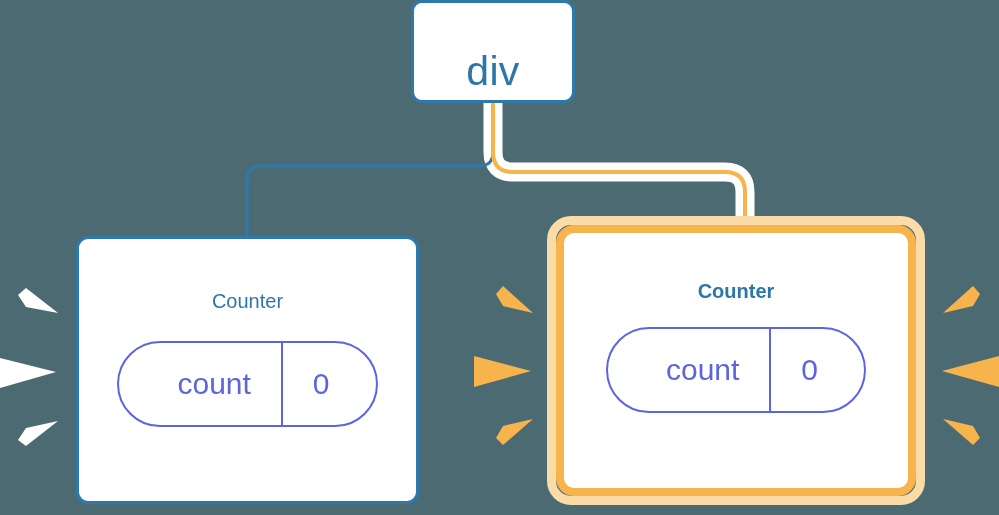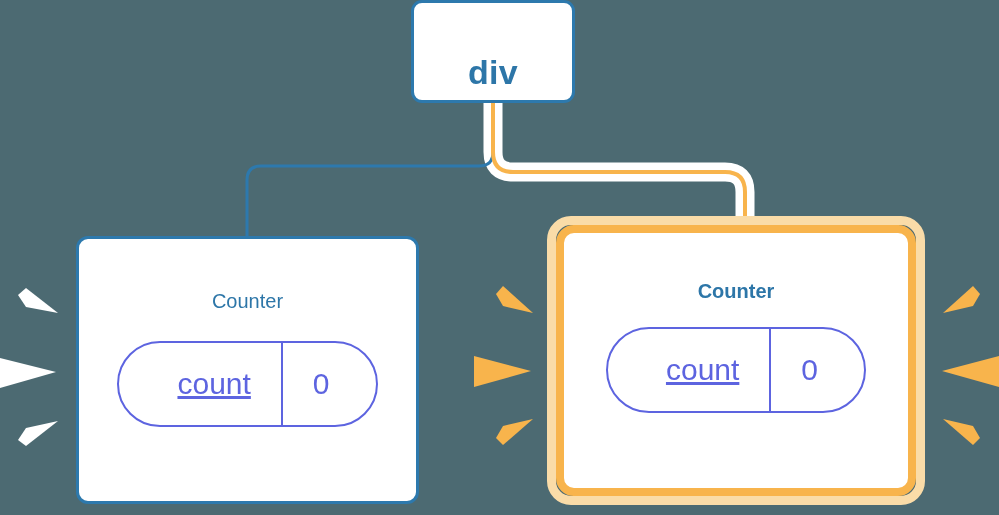--- a/index.html
+++ b/index.html
@@ -48,23 +48,23 @@
   .node-div {
     left: 411px;
     top: 0px;
     width: 164px;
     height: 103px;
     border: 3px solid #2d79ad;
     border-radius: 11px;
     justify-content: center;
   }
   .node-div .node-title {
-    font-size: 34px;
+    font-size: 41px;
     color: #2d76a8;
-    font-weight: 700;
+    font-weight: 400;
     letter-spacing: 0.3px;
     line-height: 1;
     margin-top: 40px;
   }
 
   
   .node-counter-plain {
     left: 76px;
     top: 236px;
     width: 343px;
@@ -128,21 +128,21 @@
     overflow: hidden;
   }
   .pill-left, .pill-right {
     display: flex;
     align-items: center;
     justify-content: center;
     color: #5d64e0;
     font-size: 30px;
     line-height: 1;
   }
-  .pill-left  { padding: 0 30px 0 58px; text-decoration: underline; }
+  .pill-left  { padding: 0 30px 0 58px; }
   .pill-right {
     padding: 0 46px 0 30px;
     border-left: 2px solid #5d64e0;
   }
 
   .pill-wrap-left  { margin-top: 30px; }
   .pill-wrap-right { margin-top: 26px; }
 </style>
 </head>
 <body>

